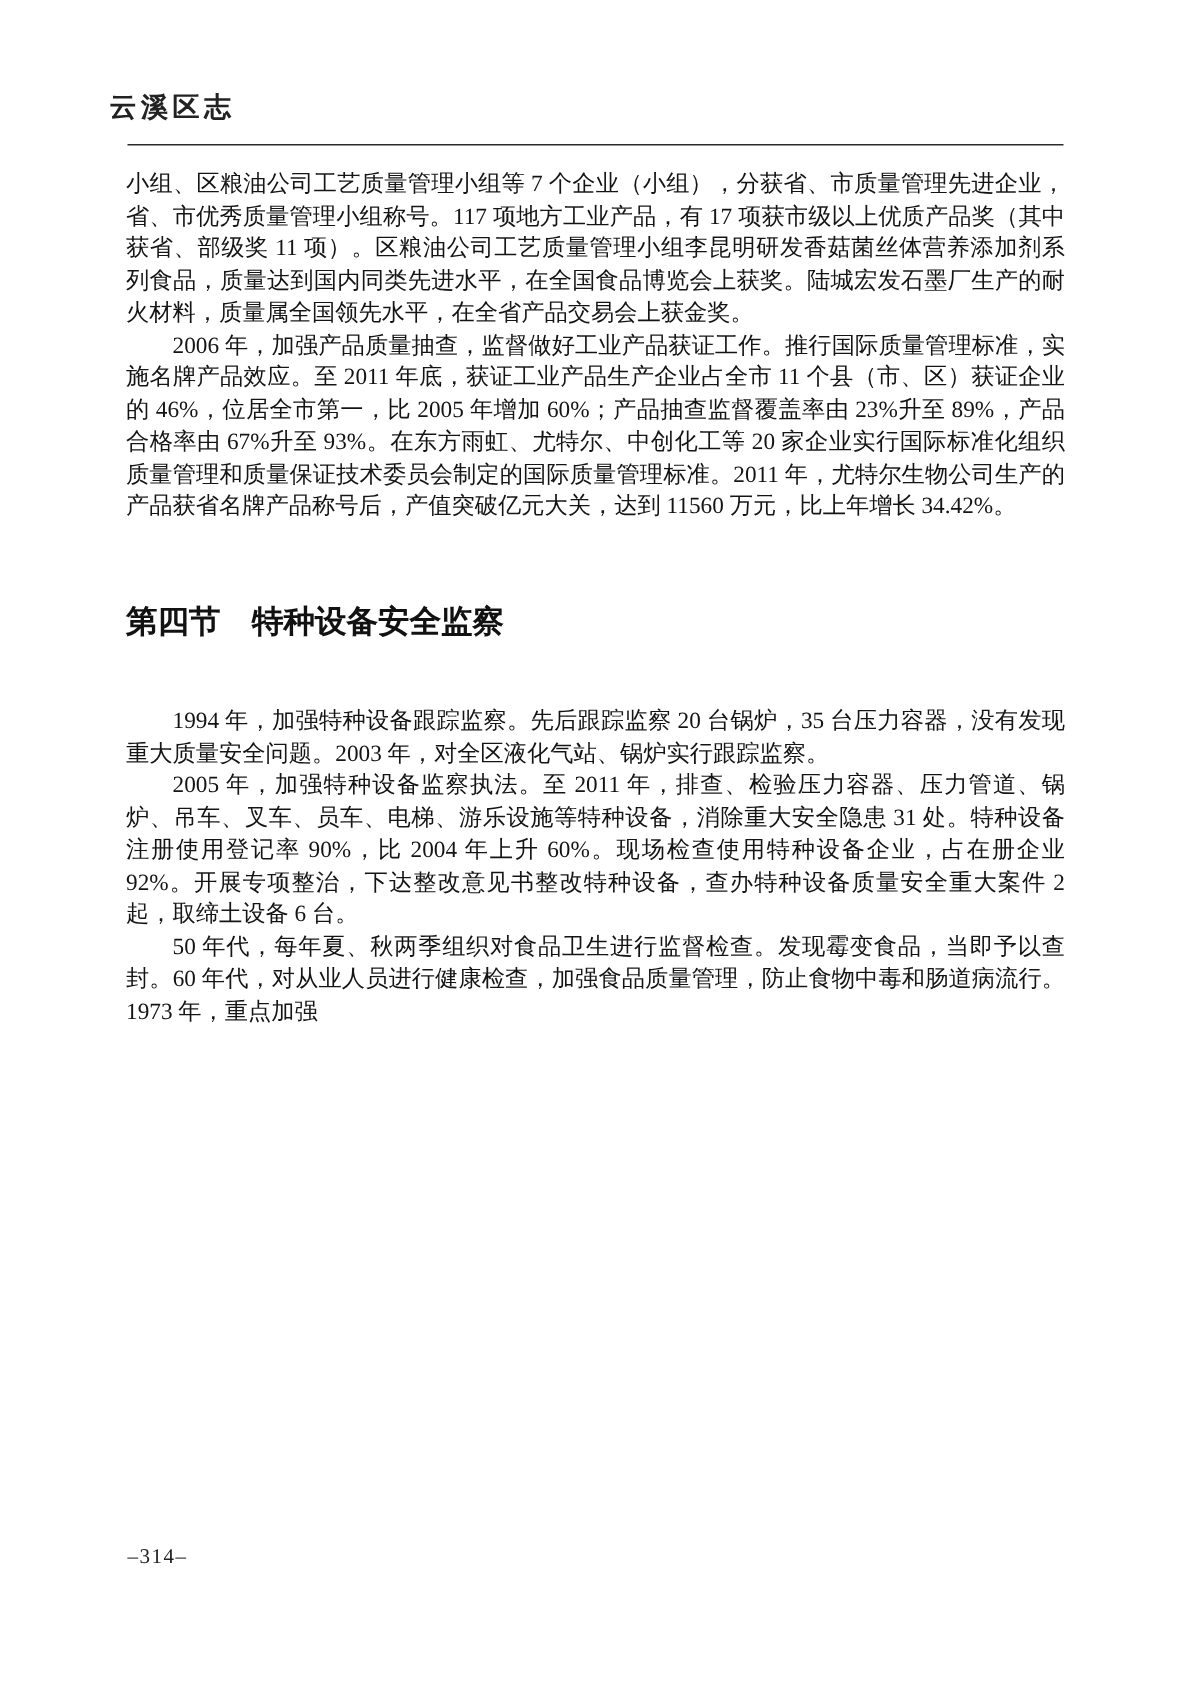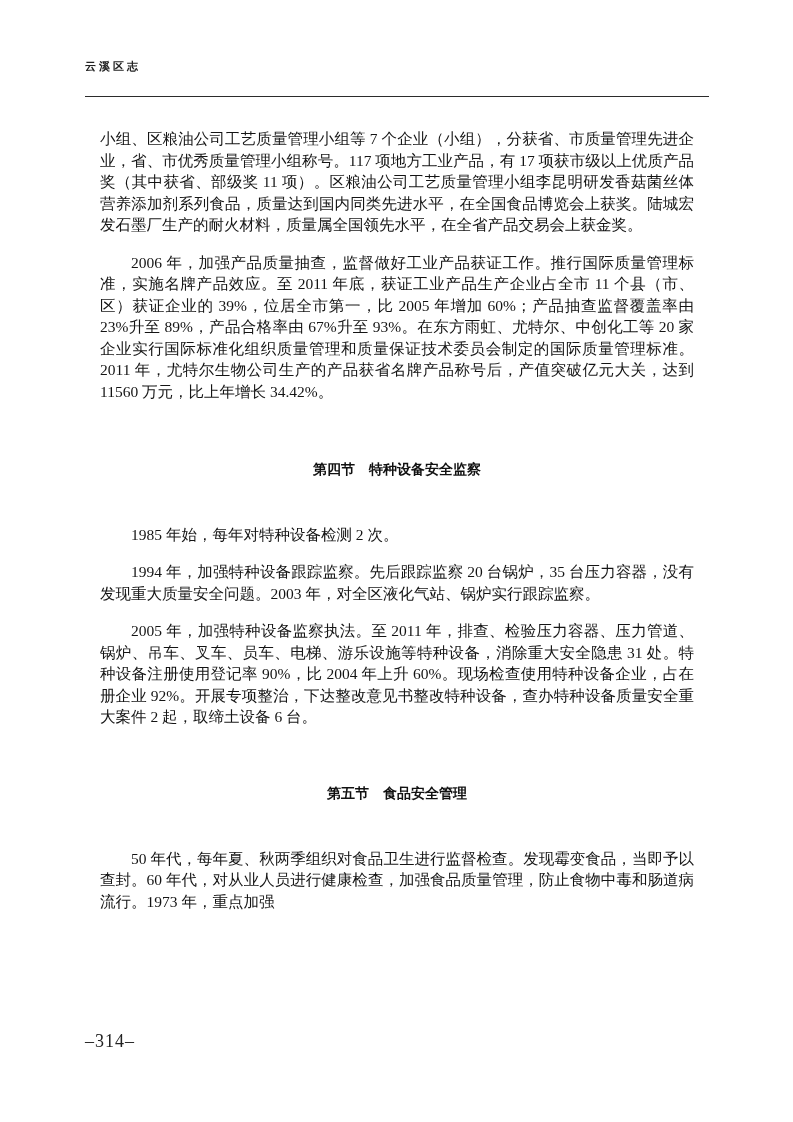--- a/index.html
+++ b/index.html
@@ -11,24 +11,24 @@
     position: relative;
     width: 793px;
     height: 1122px;
     background: #ffffff;
     overflow: hidden;
     font-family: "Liberation Serif", "DejaVu Serif", serif;
     color: #1a1a1a;
   }
   .running-head {
     position: absolute;
-    left: 85px;
+    left: 73px;
     top: 59px;
     font-family: "Liberation Sans", "DejaVu Sans", sans-serif;
-    font-size: 11px;
+    font-size: 18px;
     font-weight: bold;
     letter-spacing: 3px;
     color: #222;
   }
   .head-rule {
     position: absolute;
     left: 85px;
     top: 96px;
     width: 624px;
     height: 0;
@@ -38,78 +38,75 @@
     position: absolute;
     left: 84px;
     top: 112px;
     width: 626px;
     font-size: 15.5px;
     line-height: 21.55px;
     text-align: justify;
     color: #141414;
   }
   .body-text p {
-    margin: 16px;
+    margin: 0;
     text-indent: 2em;
   }
   .body-text p.no-indent {
     text-indent: 0;
   }
   .section-heading {
     font-family: "Liberation Sans", "DejaVu Sans", sans-serif;
-    font-size: 14px;
+    font-size: 21px;
     font-weight: bold;
-    text-align: center;
     text-indent: 0 !important;
     line-height: 26px;
     color: #111;
   }
   .section-heading.first {
     margin: 53px 0 42px 0 !important;
   }
   .section-heading.second {
     margin: 52px 0 42px 0 !important;
   }
   .page-number {
     position: absolute;
     left: 85px;
     top: 1031px;
-    font-size: 18px;
+    font-size: 14px;
     letter-spacing: 1px;
     color: #222;
   }
 </style>
 </head>
 <body>
 
 <div class="page">
 
   <div class="running-head">云溪区志</div>
 
   <div class="head-rule"></div>
 
   <div class="body-text">
 
     <p class="no-indent">小组、区粮油公司工艺质量管理小组等 7 个企业（小组），分获省、市质量管理先进企业，省、市优秀质量管理小组称号。117 项地方工业产品，有 17 项获市级以上优质产品奖（其中获省、部级奖 11 项）。区粮油公司工艺质量管理小组李昆明研发香菇菌丝体营养添加剂系列食品，质量达到国内同类先进水平，在全国食品博览会上获奖。陆城宏发石墨厂生产的耐火材料，质量属全国领先水平，在全省产品交易会上获金奖。</p>
 
 
 
-    <p>2006 年，加强产品质量抽查，监督做好工业产品获证工作。推行国际质量管理标准，实施名牌产品效应。至 2011 年底，获证工业产品生产企业占全市 11 个县（市、区）获证企业的 39%，位居全市第一，比 2005 年增加 60%；产品抽查监督覆盖率由 23%升至 89%，产品合格率由 67%升至 93%。在东方雨虹、尤特尔、中创化工等 20 家企业实行国际标准化组织质量管理和质量保证技术委员会制定的国际质量管理标准。2011 年，尤特尔生物公司生产的产品获省名牌产品称号后，产值突破亿元大关，达到 11560 万元，比上年增长 34.42%。</p>
+    <p>2006 年，加强产品质量抽查，监督做好工业产品获证工作。推行国际质量管理标准，实施名牌产品效应。至 2011 年底，获证工业产品生产企业占全市 11 个县（市、区）获证企业的 46%，位居全市第一，比 2005 年增加 60%；产品抽查监督覆盖率由 23%升至 89%，产品合格率由 67%升至 93%。在东方雨虹、尤特尔、中创化工等 20 家企业实行国际标准化组织质量管理和质量保证技术委员会制定的国际质量管理标准。2011 年，尤特尔生物公司生产的产品获省名牌产品称号后，产值突破亿元大关，达到 11560 万元，比上年增长 34.42%。</p>
 
     <p class="section-heading first">第四节　特种设备安全监察</p>
 
 
-    <p>1985 年始，每年对特种设备检测 2 次。</p>
 
 
     <p>1994 年，加强特种设备跟踪监察。先后跟踪监察 20 台锅炉，35 台压力容器，没有发现重大质量安全问题。2003 年，对全区液化气站、锅炉实行跟踪监察。</p>
 
     <p>2005 年，加强特种设备监察执法。至 2011 年，排查、检验压力容器、压力管道、锅炉、吊车、叉车、员车、电梯、游乐设施等特种设备，消除重大安全隐患 31 处。特种设备注册使用登记率 90%，比 2004 年上升 60%。现场检查使用特种设备企业，占在册企业 92%。开展专项整治，下达整改意见书整改特种设备，查办特种设备质量安全重大案件 2 起，取缔土设备 6 台。</p>
 
-    <p class="section-heading second">第五节　食品安全管理</p>
 
 
     <p>50 年代，每年夏、秋两季组织对食品卫生进行监督检查。发现霉变食品，当即予以查封。60 年代，对从业人员进行健康检查，加强食品质量管理，防止食物中毒和肠道病流行。1973 年，重点加强</p>
 
   </div>
 
   <div class="page-number">–314–</div>
 
 </div>
 

